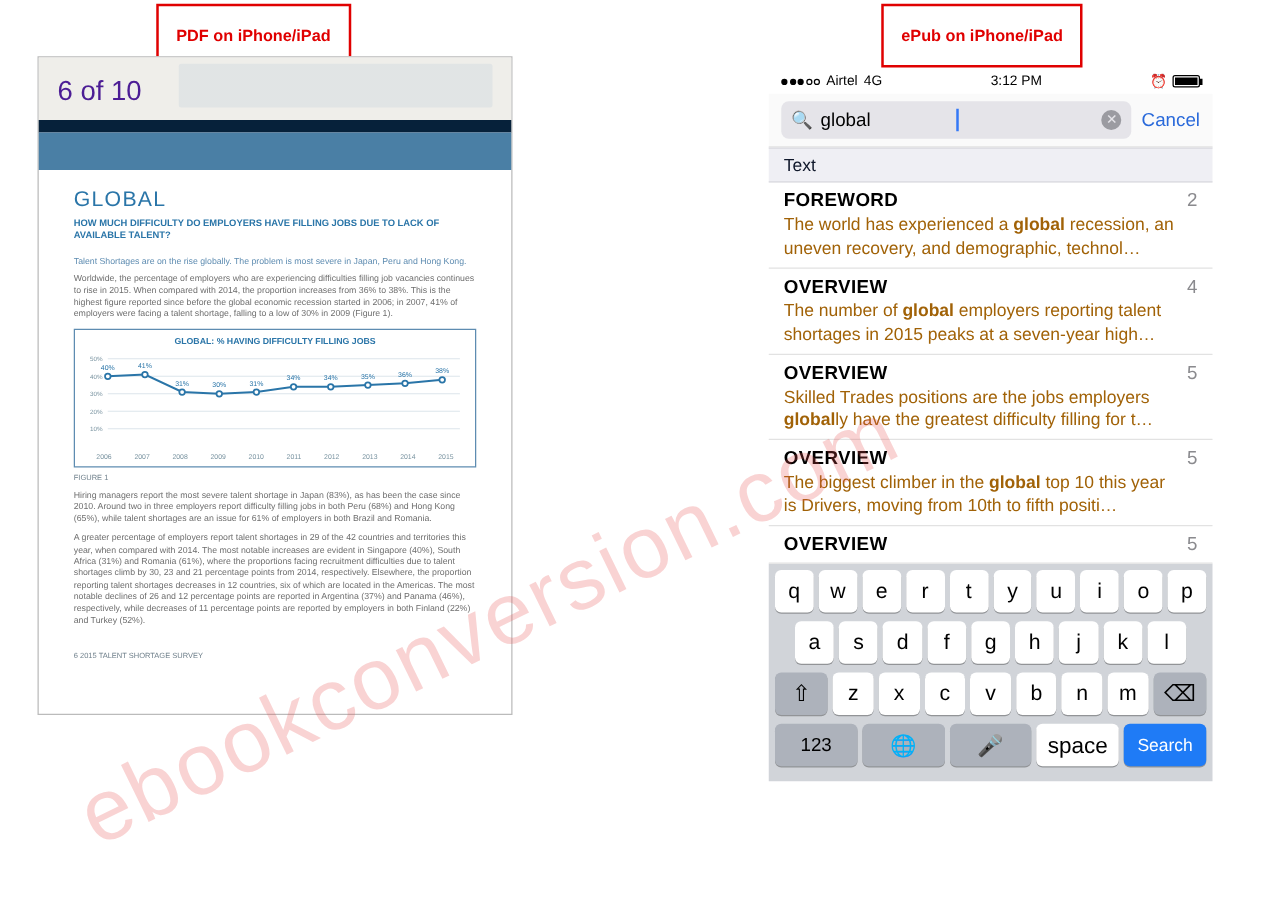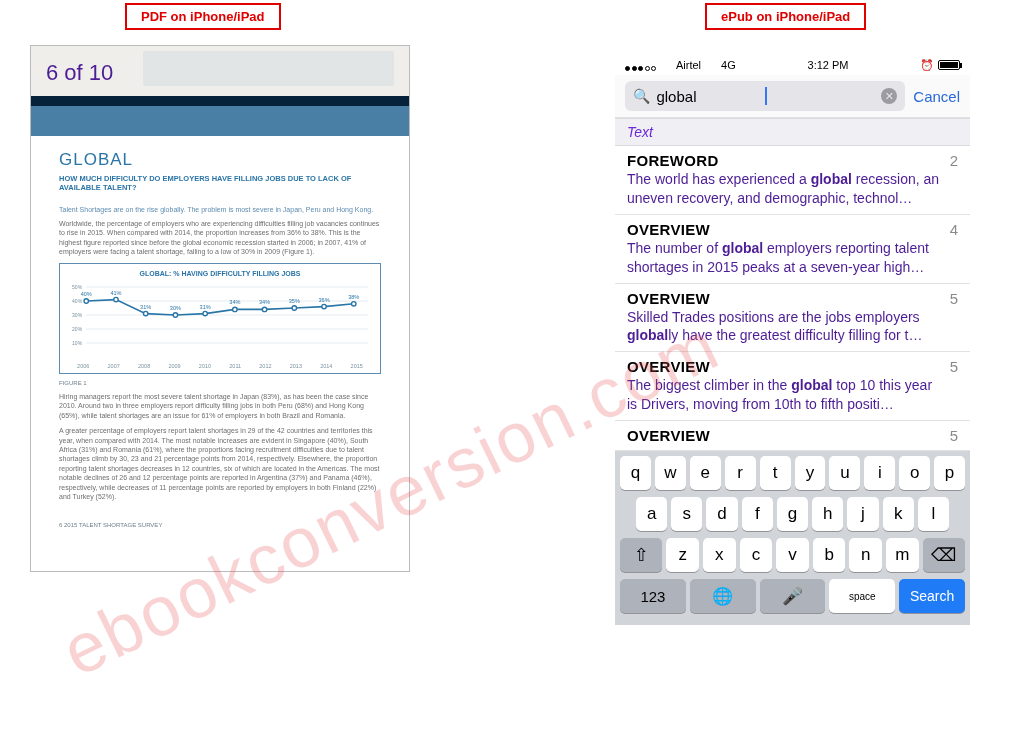--- a/index.html
+++ b/index.html
@@ -25,21 +25,21 @@
   letter-spacing: 2px;
 }
 
 
 .red-label {
   position: absolute;
   border: 2px solid #e00000;
   color: #e00000;
   font-size: 13px;
   font-weight: bold;
-  padding: 4px 14px;
+  padding: 16px 14px;
   background: #fff;
 }
 .lbl-left { left: 125px; top: 3px; }
 .lbl-right { left: 705px; top: 3px; }
 
 
 .pdf-wrap {
   position: absolute;
   left: 30px;
   top: 45px;
@@ -127,46 +127,46 @@
   flex: 1; height: 30px; background: #e5e4e9; border-radius: 6px;
   display: flex; align-items: center; padding: 0 8px; gap: 6px;
 }
 .searchfield .mag { color: #8a8a8e; font-size:14px; }
 .searchfield .txt { flex:1; font-size: 15px; color: #000;}
 .searchfield .cursor { width:2px; height:18px; background:#3478f6;}
 .searchfield .clear { width:16px; height:16px; border-radius:50%; background:#9b9ba1; color:#e5e4e9; font-size:11px; line-height:16px; text-align:center;}
 .cancel { color:#2969da; font-size:15px;}
 
 .section-head {
-  background: #efeff4; color:#6d28d9; font-size:14px; padding:5px 12px;
-  border-top:1px solid #d9d9de; border-bottom:1px solid #d9d9de;font-style:italic;
+  background: #efeff4; color:#0f172a; font-size:14px; padding:5px 12px;
+  border-top:1px solid #d9d9de; border-bottom:1px solid #d9d9de;
 }
 .result {
   padding: 6px 30px 6px 12px;
   border-bottom: 1px solid #e2e2e2;
   position: relative;
 }
 .result .title { font-size: 15px; font-weight: bold; color: #000; letter-spacing: 0.3px;}
 .result .page { position:absolute; right:12px; top:6px; color:#8a8a8e; font-size:15px;}
-.result .snip { font-size: 14px; color: #4c1d95; line-height: 1.35; margin-top:1px;}
+.result .snip { font-size: 14px; color: #a16207; line-height: 1.35; margin-top:1px;}
 .result .snip b { font-weight: bold; }
 
 .keyboard {
   background: #d1d4d9;
   padding: 5px;
 }
 .krow { display:flex; justify-content:center; gap:4px; margin-bottom:7px;}
 .key {
   background:#fff; border-radius:5px; height:34px; min-width:28px; flex:1;
   display:flex; align-items:center; justify-content:center;
   font-size:17px; color:#000;
   box-shadow: 0 1px 0 rgba(0,0,0,0.3);
 }
 .key.mod { background:#adb2bb; }
-.key.space { flex: 4.5; font-size:10px;}
+.key.space { flex: 4.5; font-size:18px;}
 .key.search { background:#1f7bf6; color:#fff; flex:2; font-size:14px;}
 .krow.r3 { padding: 0 0px;}
 .krow.r3 .key.mod { flex: 1.3; font-size:18px;}
 .krow.r4 .key { flex:1.1; }
 .krow.r4 .key.sym { font-size:15px; }
 </style>
 </head>
 <body>
 
 <div class="red-label lbl-left">PDF on iPhone/iPad</div>
@@ -238,21 +238,21 @@
     </div>
     <div style="font-size:6px;color:#6e7f8a;margin-bottom:6px">FIGURE 1</div>
     <div class="para">Hiring managers report the most severe talent shortage in Japan (83%), as has been the case since 2010. Around two in three employers report difficulty filling jobs in both Peru (68%) and Hong Kong (65%), while talent shortages are an issue for 61% of employers in both Brazil and Romania.</div>
     <div class="para">A greater percentage of employers report talent shortages in 29 of the 42 countries and territories this year, when compared with 2014. The most notable increases are evident in Singapore (40%), South Africa (31%) and Romania (61%), where the proportions facing recruitment difficulties due to talent shortages climb by 30, 23 and 21 percentage points from 2014, respectively. Elsewhere, the proportion reporting talent shortages decreases in 12 countries, six of which are located in the Americas. The most notable declines of 26 and 12 percentage points are reported in Argentina (37%) and Panama (46%), respectively, while decreases of 11 percentage points are reported by employers in both Finland (22%) and Turkey (52%).</div>
   </div>
   <div class="pdf-footer">6    2015 TALENT SHORTAGE SURVEY</div>
 </div>
 
 <div class="epub-wrap">
   <div class="statusbar">
-    <div style="display:flex;align-items:flex-end;gap:20px">
+    <div style="display:flex;align-items:center;gap:5px">
       <span class="sig-dots">
         <span class="f"></span>
           <span class="f"></span>
           <span class="f"></span>
           <span></span>
           <span></span>
       </span>
       <span>Airtel</span>
       <span>4G</span>
     </div>

